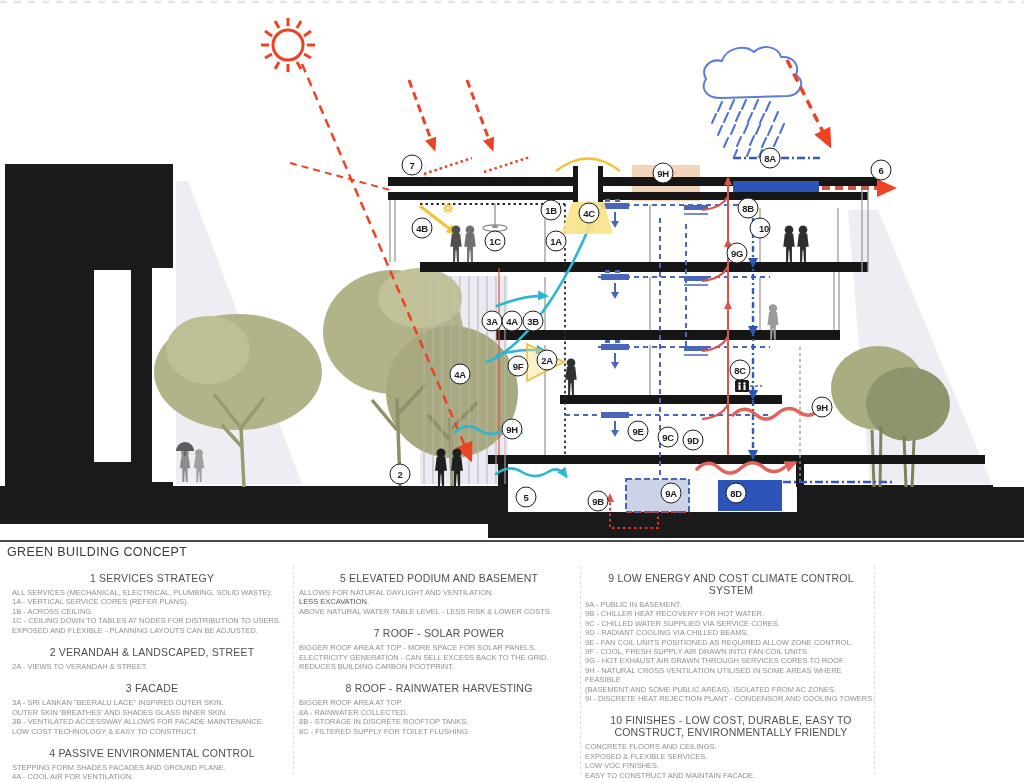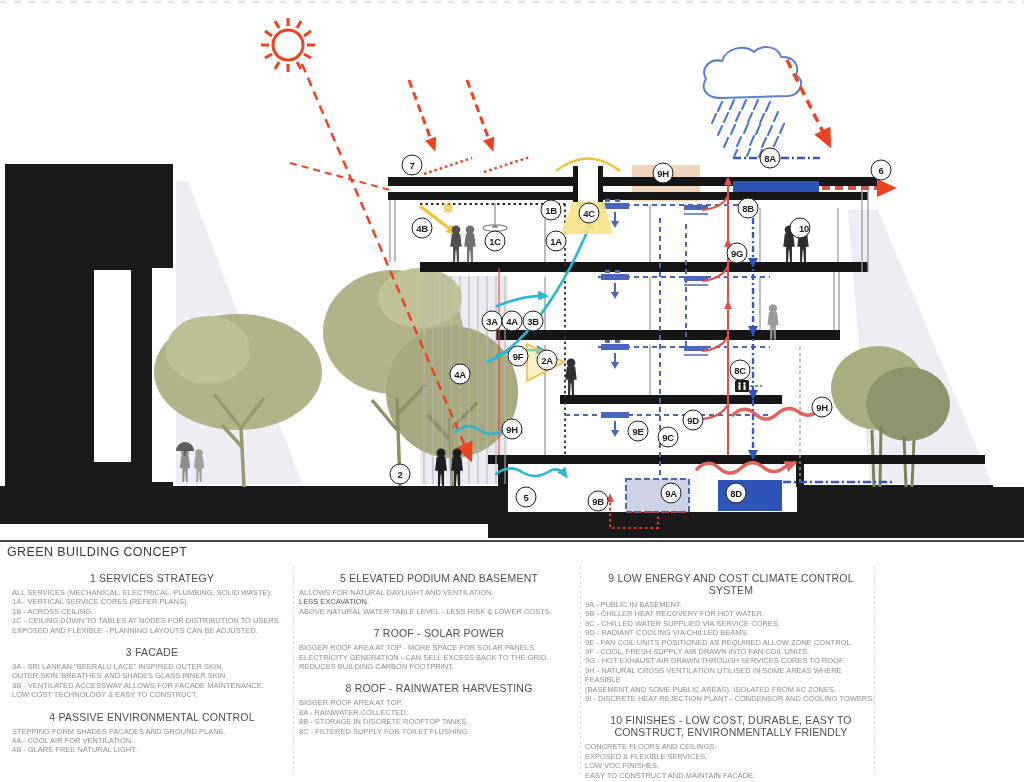--- a/index.html
+++ b/index.html
@@ -286,20 +286,24 @@
 <div id="col0" class="legend-col">
       <div>
         <div class="lg-h">1  SERVICES STRATEGY</div>
         <div class="lg-l">ALL SERVICES (MECHANICAL, ELECTRICAL, PLUMBING, SOLID WASTE):</div>
         <div class="lg-l">1A - VERTICAL SERVICE CORES (REFER PLANS).</div>
         <div class="lg-l">1B - ACROSS CEILING.</div>
         <div class="lg-l">1C - CEILING DOWN TO TABLES AT NODES FOR DISTRIBUTION TO USERS.</div>
         <div class="lg-l">EXPOSED AND FLEXIBLE - PLANNING LAYOUTS CAN BE ADJUSTED.</div>
       </div>
       <div>
+        <div class="lg-h">2  VERANDAH &amp; LANDSCAPED, STREET</div>
+        <div class="lg-l">2A - VIEWS TO VERANDAH &amp;  STREET.</div>
+      </div>
+      <div>
         <div class="lg-h">3  FACADE</div>
         <div class="lg-l">3A - SRI LANKAN "BEERALU LACE" INSPIRED OUTER SKIN.</div>
         <div class="lg-l">OUTER SKIN 'BREATHES' AND SHADES GLASS INNER SKIN.</div>
         <div class="lg-l">3B - VENTILATED ACCESSWAY ALLOWS FOR FACADE MAINTENANCE.</div>
         <div class="lg-l">LOW COST TECHNOLOGY &amp; EASY TO CONSTRUCT.</div>
       </div>
       <div>
         <div class="lg-h">4 PASSIVE ENVIRONMENTAL CONTROL</div>
         <div class="lg-l">STEPPING FORM SHADES FACADES AND GROUND PLANE.</div>
         <div class="lg-l">4A - COOL AIR FOR VENTILATION.</div>
@@ -357,32 +361,32 @@
 <div class="callout" style="left: 412px; top: 165px;">7</div>
     <div class="callout" style="left: 422px; top: 228px;">4B</div>
     <div class="callout" style="left: 495px; top: 241px;">1C</div>
     <div class="callout" style="left: 551px; top: 210px;">1B</div>
     <div class="callout" style="left: 556px; top: 241px;">1A</div>
     <div class="callout" style="left: 589px; top: 213px;">4C</div>
     <div class="callout" style="left: 663px; top: 173px;">9H</div>
     <div class="callout" style="left: 770px; top: 158px;">8A</div>
     <div class="callout" style="left: 881px; top: 170px;">6</div>
     <div class="callout" style="left: 748px; top: 208px;">8B</div>
-    <div class="callout" style="left: 800px; top: 228px; padding-left: 8px;">10</div>
+    <div class="callout" style="left: 760px; top: 228px; padding-left: 8px;">10</div>
     <div class="callout" style="left: 737px; top: 253px;">9G</div>
     <div class="callout" style="left: 492px; top: 321px;">3A</div>
     <div class="callout" style="left: 512px; top: 321px;">4A</div>
     <div class="callout" style="left: 533px; top: 321px;">3B</div>
-    <div class="callout" style="left: 518px; top: 356px;">9F</div>
+    <div class="callout" style="left: 518px; top: 366px;">9F</div>
     <div class="callout" style="left: 547px; top: 360px;">2A</div>
     <div class="callout" style="left: 460px; top: 374px;">4A</div>
     <div class="callout" style="left: 512px; top: 429px;">9H</div>
     <div class="callout" style="left: 614px; top: 431px; margin-left: 24px;">9E</div>
     <div class="callout" style="left: 668px; top: 437px;">9C</div>
-    <div class="callout" style="left: 693px; top: 420px;">9D</div>
+    <div class="callout" style="left: 693px; top: 440px;">9D</div>
     <div class="callout" style="left: 740px; top: 370px;">8C</div>
     <div class="callout" style="left: 822px; top: 407px;">9H</div>
     <div class="callout" style="left: 400px; top: 474px;">2</div>
     <div class="callout" style="left: 526px; top: 497px;">5</div>
     <div class="callout" style="left: 598px; top: 501px;">9B</div>
     <div class="callout" style="left: 671px; top: 493px;">9A</div>
     <div class="callout" style="left: 736px; top: 493px;">8D</div>
   </div>
 
 </body></html>

